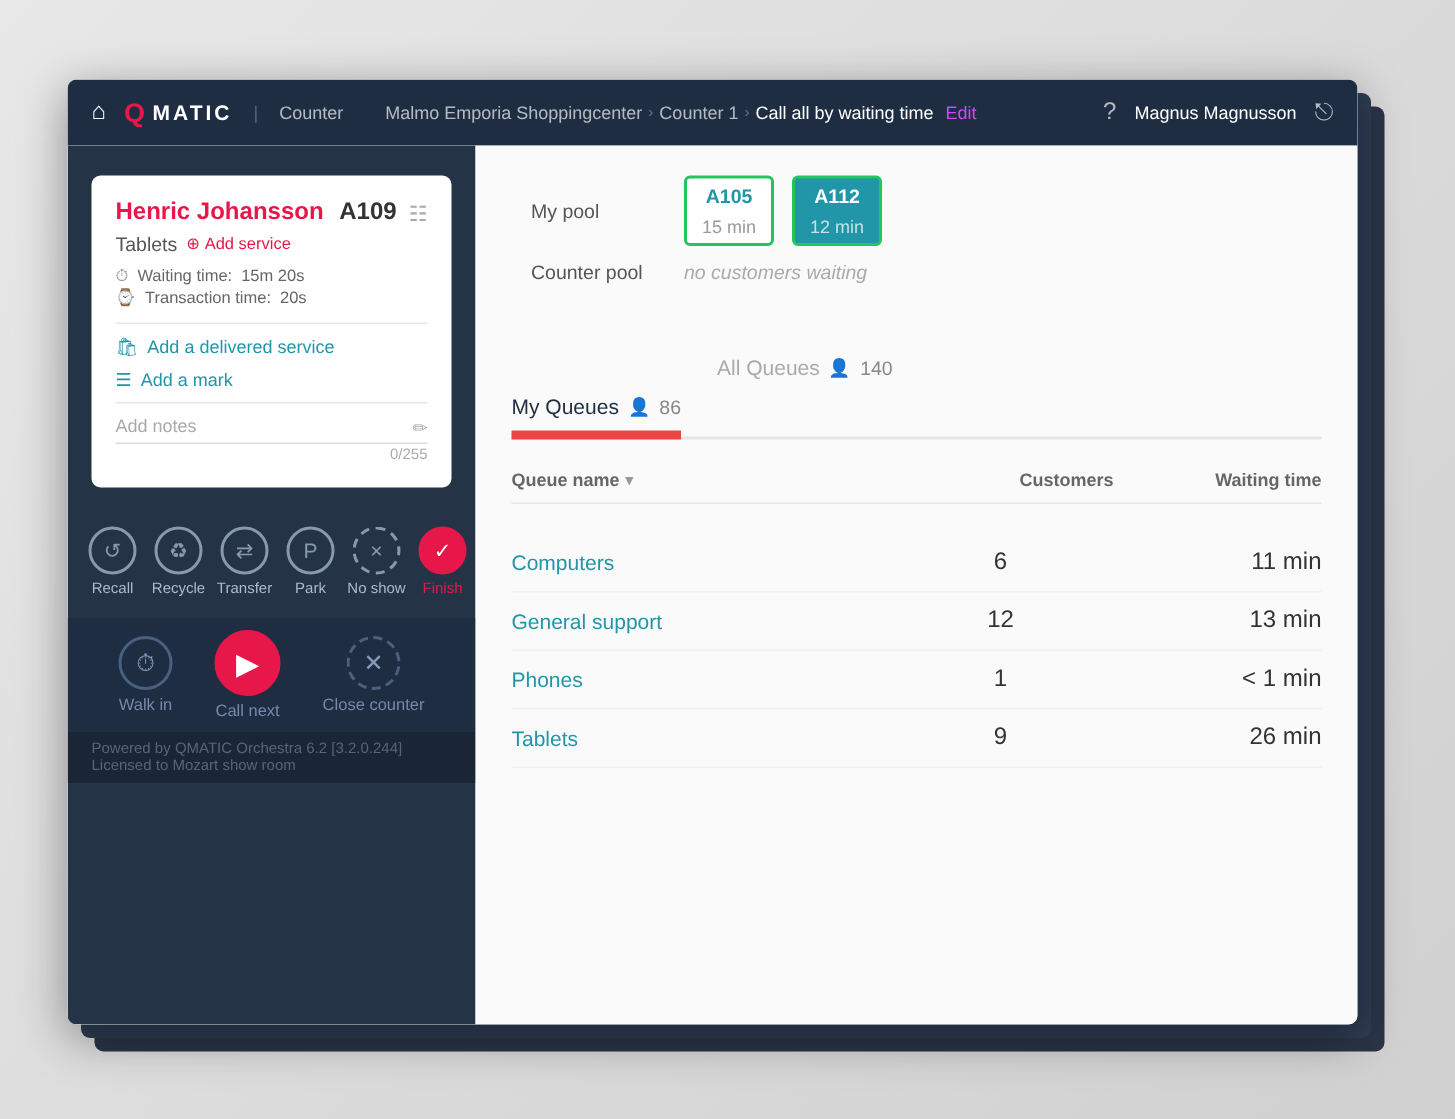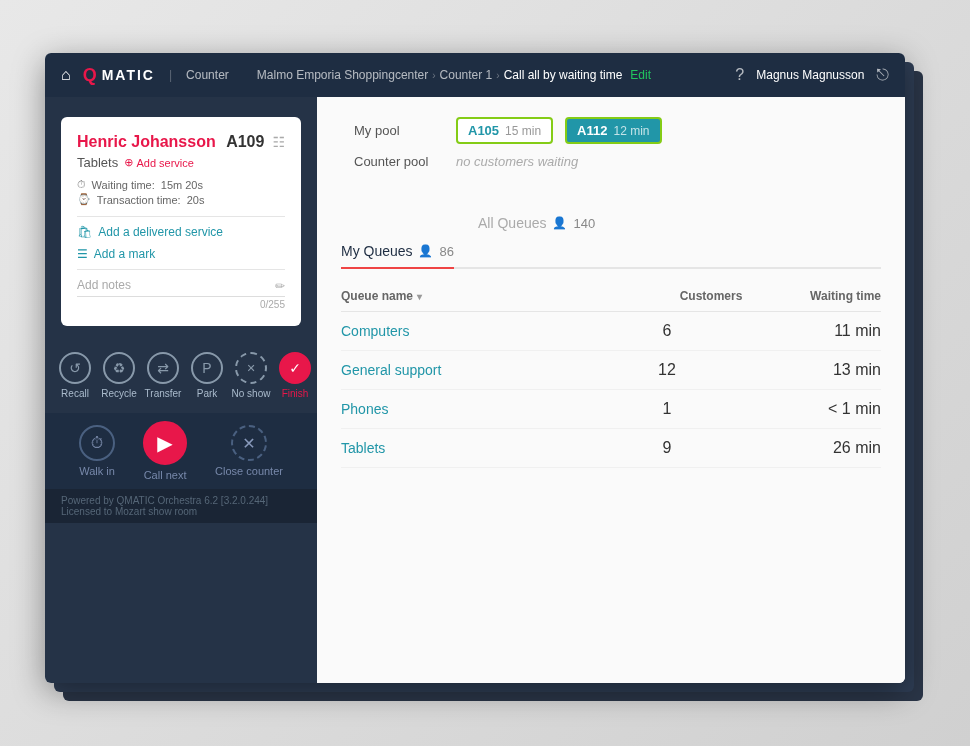--- a/index.html
+++ b/index.html
@@ -120,21 +120,21 @@
       color: #ffffff55;
       font-size: 10px;
     }
 
     .nav-crumb-active {
       color: #ffffff;
       font-size: 12px;
     }
 
     .nav-edit {
-      color: #22c55e;
+      color: #d946ef;
       font-size: 12px;
       margin-left: 4px;
       cursor: pointer;
     }
 
     .nav-right {
       margin-left: auto;
       display: flex;
       align-items: center;
       gap: 12px;
@@ -418,27 +418,28 @@
       color: #555;
       font-size: 13px;
       min-width: 90px;
     }
 
     .ticket-badge {
       display: inline-flex;
       align-items: center;
       gap: 6px;
       background: #fff;
-      border: 2px solid #84cc16;
+      border: 2px solid #22c55e;
       border-radius: 4px;
       padding: 4px 10px;
       font-size: 13px;
       font-weight: 700;
       color: #2196a8;
       cursor: pointer;
+      flex-direction: column;
     }
 
     .ticket-badge.active {
       background: #2196a8;
       color: #fff;
     }
 
     .ticket-time {
       color: #999;
       font-size: 12px;
@@ -466,21 +467,21 @@
       font-weight: 500;
       cursor: pointer;
       display: flex;
       align-items: center;
       gap: 6px;
       padding-bottom: 8px;
     }
 
     .queue-tab.active {
       color: #1e2d42;
-      border-bottom: 2px solid #ef4444;
+      border-bottom: 6px solid #ef4444;
       margin-bottom: -10px;
       margin-top: 48px;
     }
 
     .tab-count {
       color: #888;
       font-size: 13px;
     }
 
     .tab-count-icon {
@@ -491,21 +492,21 @@
     
     .queue-table {
       width: 100%;
     }
 
     .table-header {
       display: flex;
       align-items: center;
       padding: 0 0 8px 0;
       border-bottom: 1px solid #e5e5e5;
-      margin-bottom: 0;
+      margin-bottom: 20px;
     }
 
     .th-name {
       flex: 1;
       color: #666;
       font-size: 12px;
       font-weight: 600;
       display: flex;
       align-items: center;
       gap: 4px;

